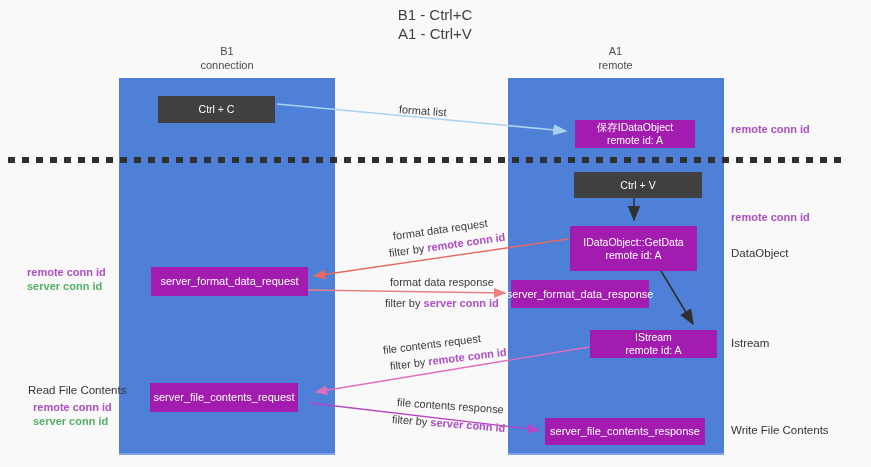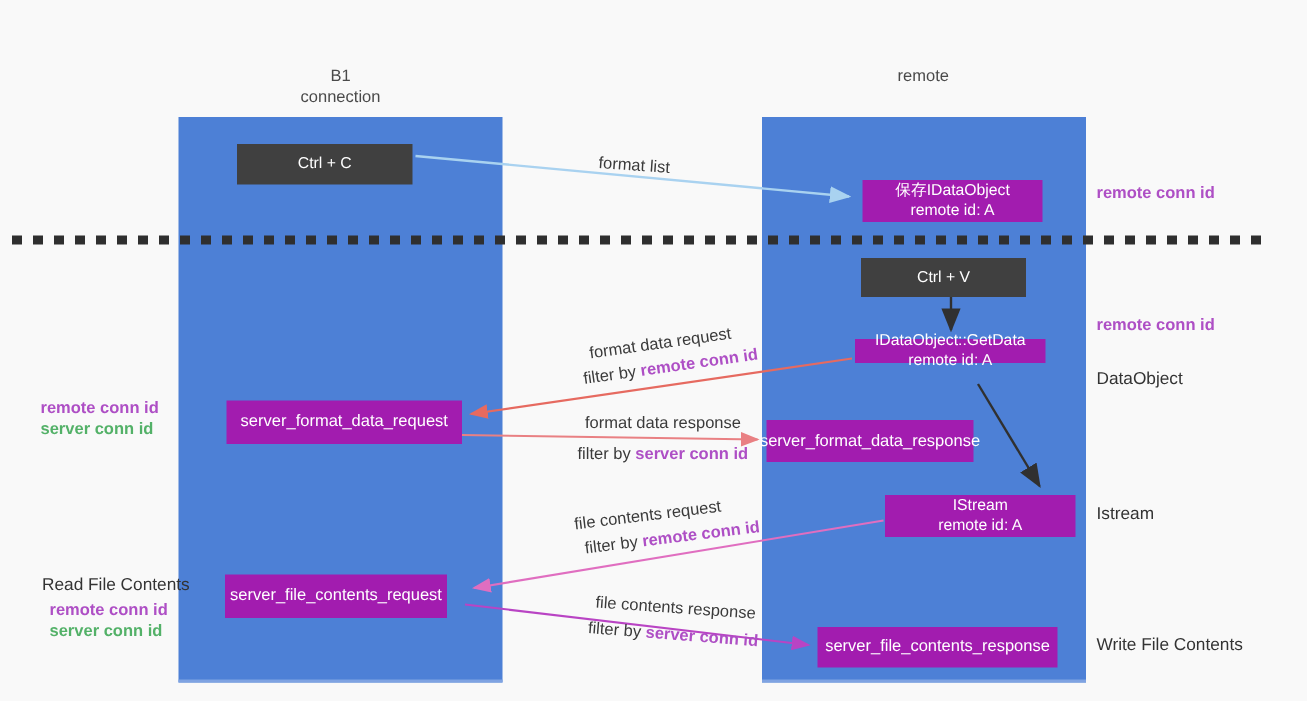--- a/index.html
+++ b/index.html
@@ -42,26 +42,31 @@
 </head>
 <body>
 
 <div class="canvas">
 
   <div class="abs lane" style="left:119px;"></div>
   <div class="abs lane" style="left:508px;"></div>
 
   <div class="abs dashline"></div>
 
+  <div class="abs title">
+    <div>B1 - Ctrl+C</div>
+    <div>A1 - Ctrl+V</div>
+  </div>
 
   <div class="abs col-header" style="left:119px;width:216px;">
     <div>B1</div>
     <div>connection</div>
   </div>
   <div class="abs col-header" style="left:508px;width:215px;">
+    <div>A1</div>
     <div>remote</div>
   </div>
 
   <svg class="abs arrows" width="871" height="467" viewBox="0 0 871 467">
     <defs>
       <marker id="m-blue" markerWidth="9" markerHeight="7" refX="8" refY="3.5" orient="auto">
         <path d="M0,0 L9,3.5 L0,7 z" fill="#a9d2f0"></path>
       </marker>
       <marker id="m-black" markerWidth="10" markerHeight="8" refX="9" refY="4" orient="auto">
         <path d="M0,0 L10,4 L0,8 z" fill="#303030"></path>
@@ -90,25 +95,25 @@
 
   <div class="abs node green" style="left:158px;top:96px;width:117px;height:27px;">
     <span>Ctrl + C</span>
   </div>
 
   <div class="abs node orange" style="left:575px;top:120px;width:120px;height:28px;">
     <span>保存IDataObject</span>
     <span>remote id: A</span>
   </div>
 
-  <div class="abs node green" style="left:574px;top:172px;width:110px;height:26px;text-align:right;">
+  <div class="abs node green" style="left:574px;top:172px;width:128px;height:26px;text-align:right;">
     <span>Ctrl + V</span>
   </div>
 
-  <div class="abs node orange" style="left:570px;top:226px;width:127px;height:16px;">
+  <div class="abs node orange" style="left:570px;top:226px;width:127px;height:45px;">
     <span>IDataObject::GetData</span>
     <span>remote id: A</span>
   </div>
 
   <div class="abs node orange" style="left:151px;top:267px;width:157px;height:29px;font-size:11px;">
     <span>server_format_data_request</span>
   </div>
 
   <div class="abs node orange" style="left:511px;top:280px;width:138px;height:28px;font-size:11px;">
     <span>server_format_data_response</span>

